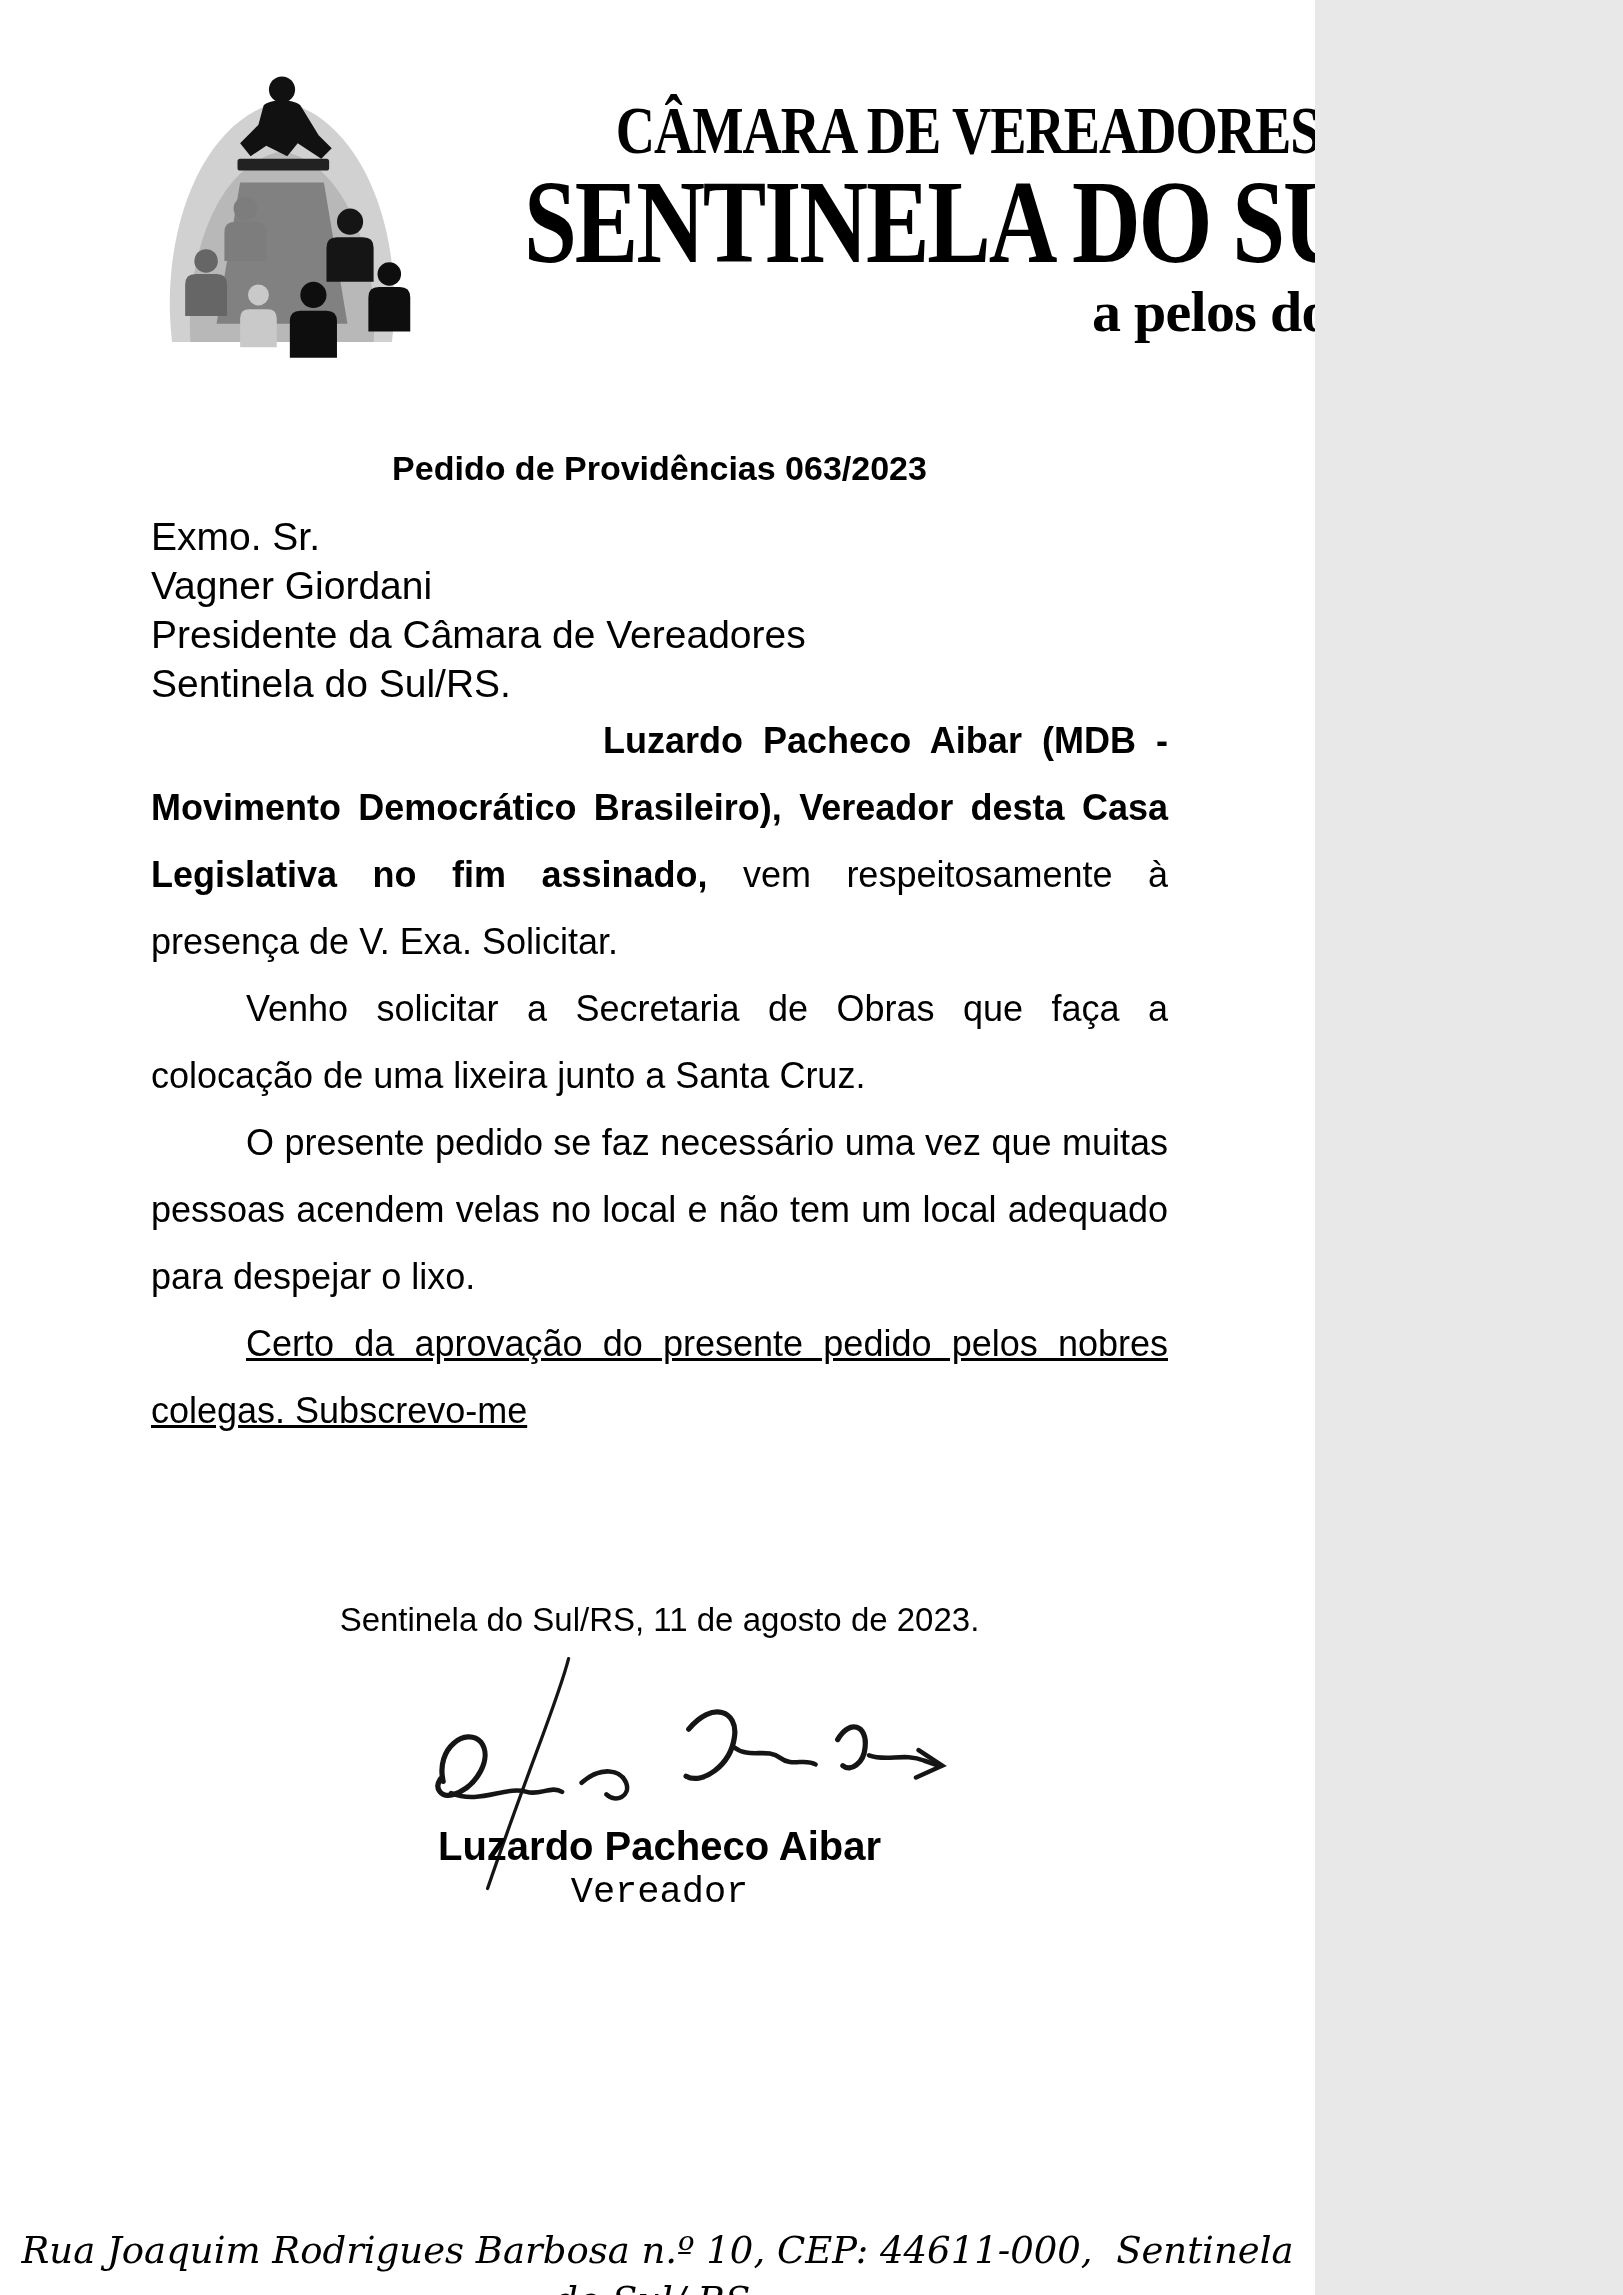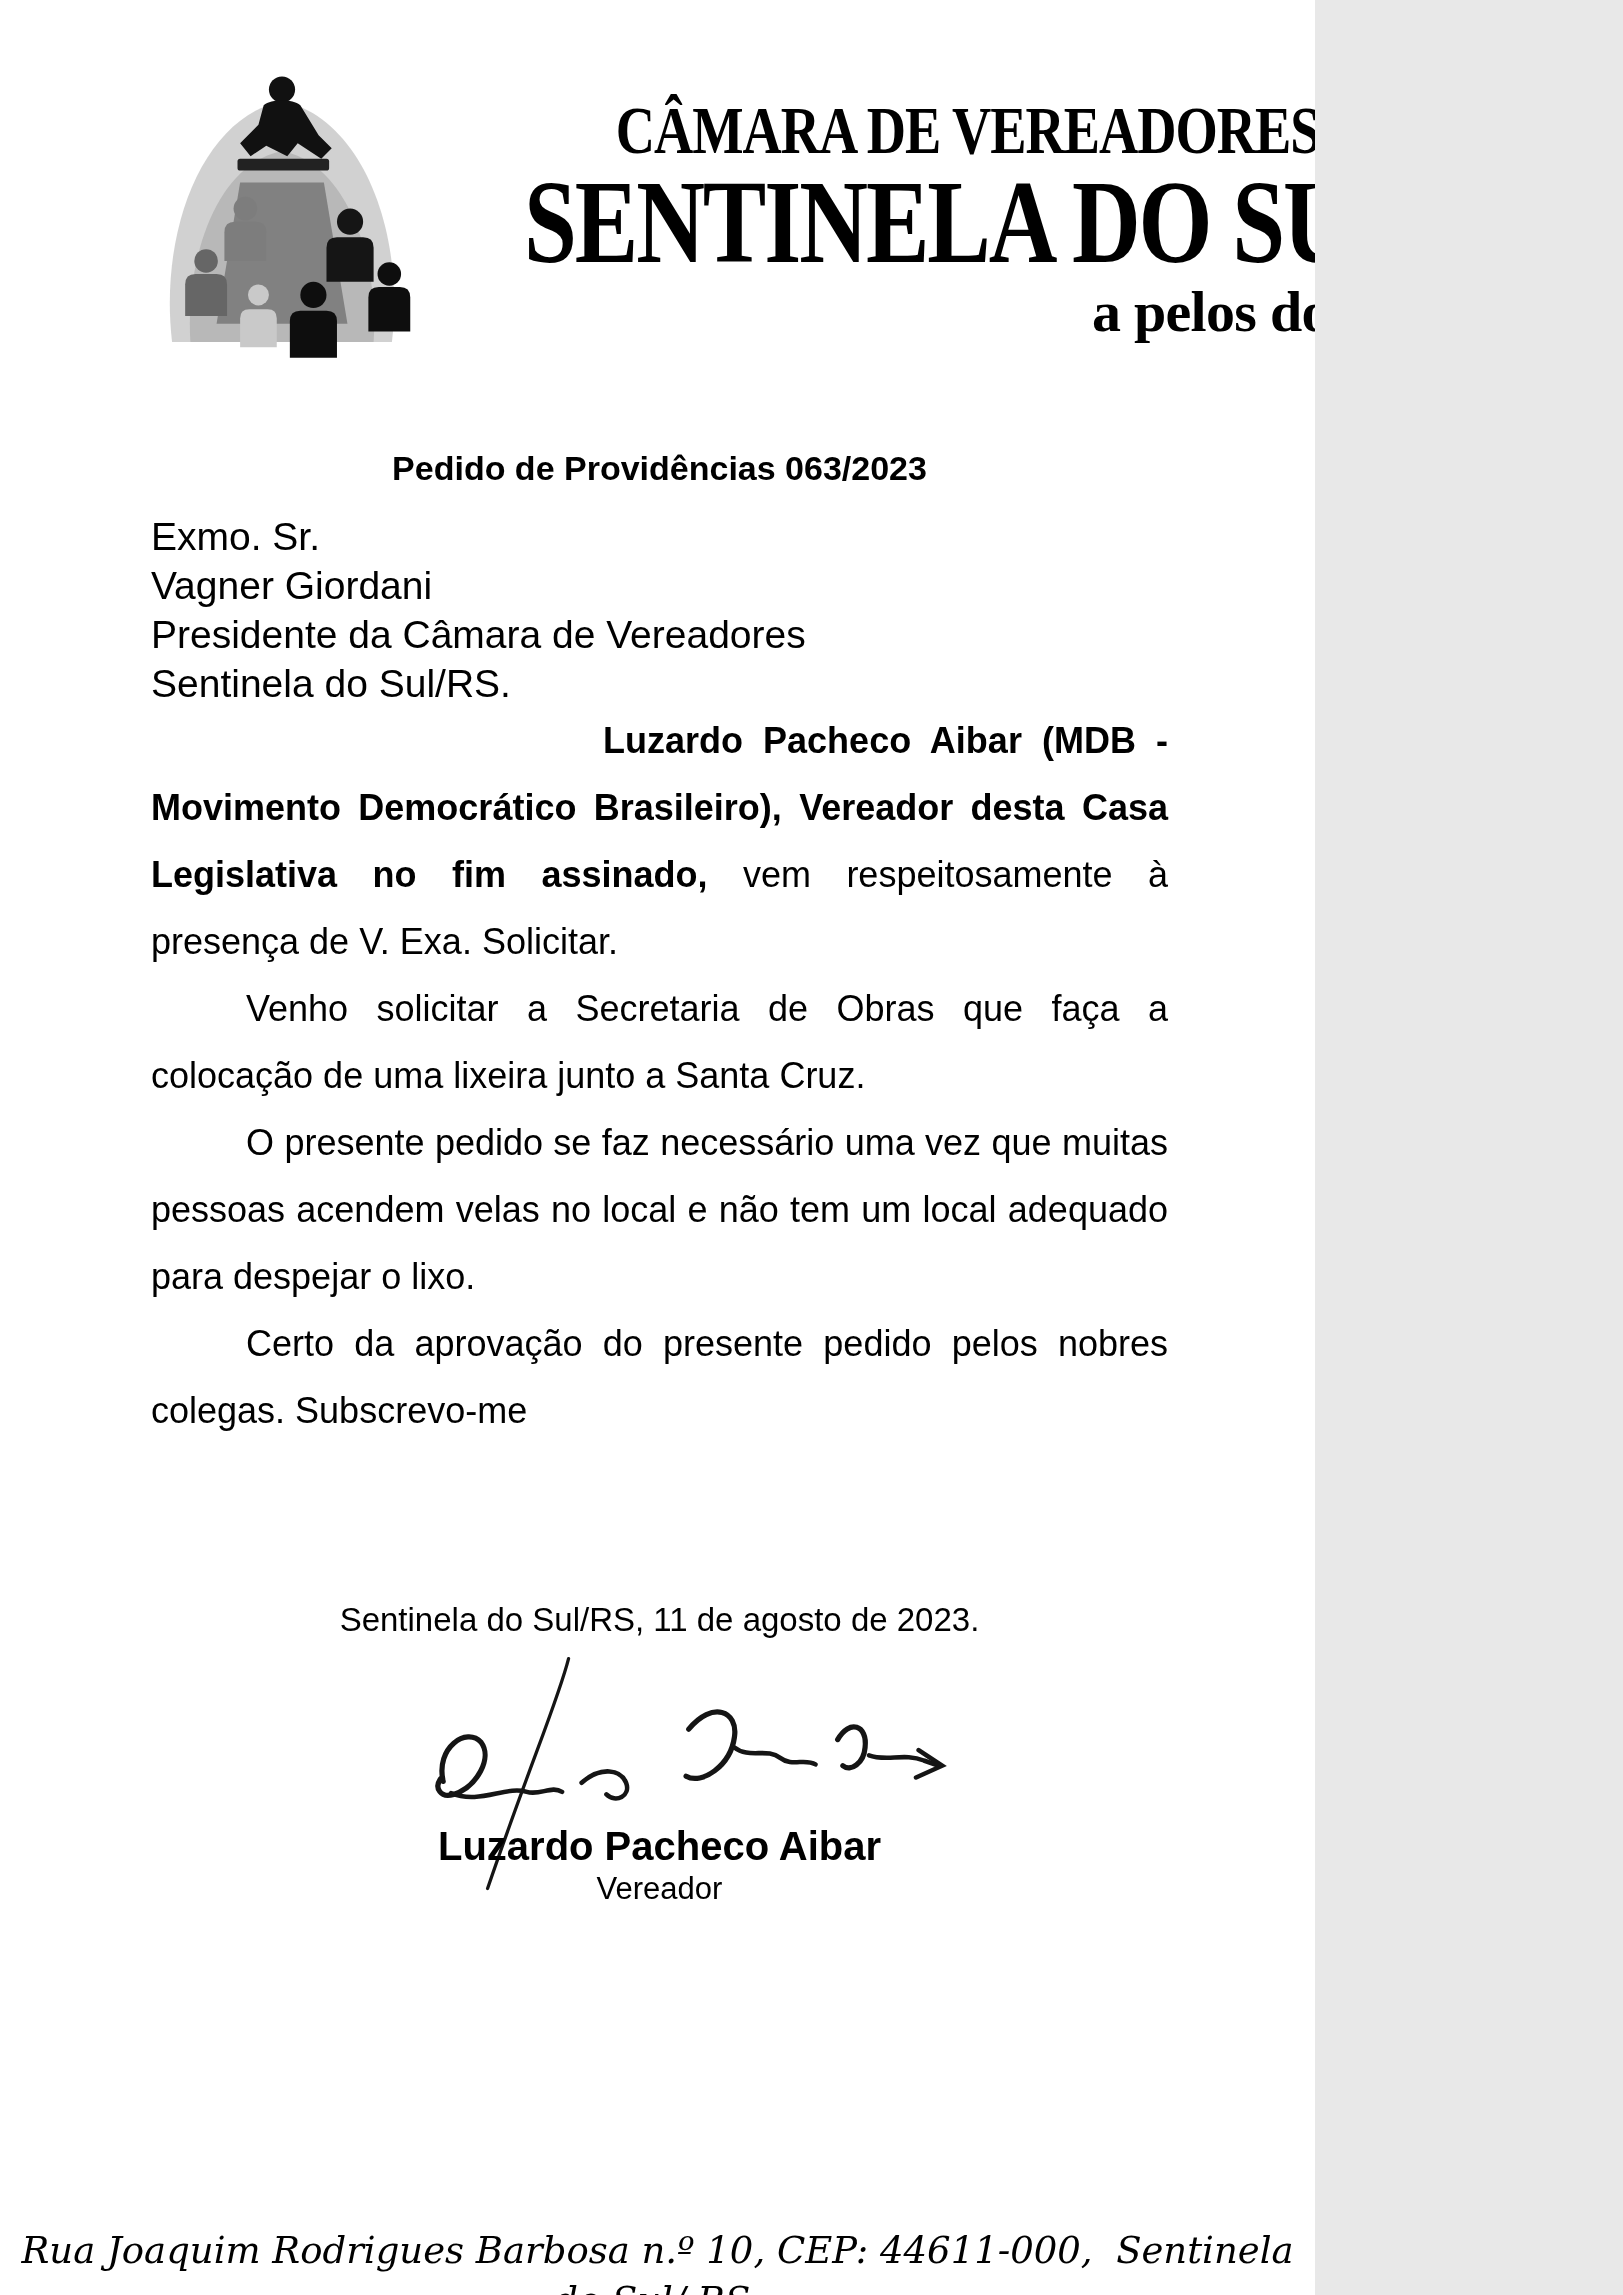--- a/index.html
+++ b/index.html
@@ -66,39 +66,39 @@
   }
   p.para{
     margin:0;
     font-size:36px;
     line-height:1.86;
     text-align:justify;
     hyphens:none;
   }
   .intro{margin-top:41px;text-indent:452px;}
   .req{margin-top:98px;text-indent:95px;}
-  .closing{margin-top:149px;text-indent:95px;text-align:left;}
+  .closing{margin-top:149px;text-indent:95px;text-align:left;text-decoration:underline;}
   .dateline{
     margin-top:156px;
     text-align:center;
     font-size:33px;
   }
 
   
   .signature-wrap{
     margin-top:17px;
     text-align:center;
   }
   .signature-svg{
     display:block;
     margin:0 auto -43px auto;
     overflow:visible;
   }
   .sig-name{font-size:40px;font-weight:bold;line-height:1.2;}
-  .sig-role{font-size:31px;line-height:1.2;}
+  .sig-role{font-size:37px;line-height:1.2;font-family:Liberation Mono, monospace;}
 
   
   .footer{
     position:absolute;
     left:0;right:0;
     top:2126px;
     text-align:center;
     font-family:"DejaVu Serif", "Liberation Serif", serif;
     font-style:italic;
     font-size:37px;

